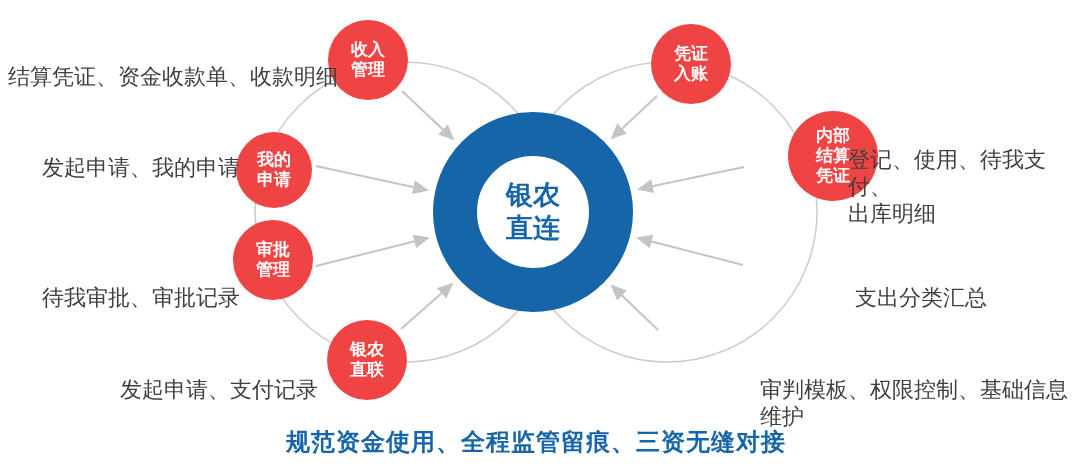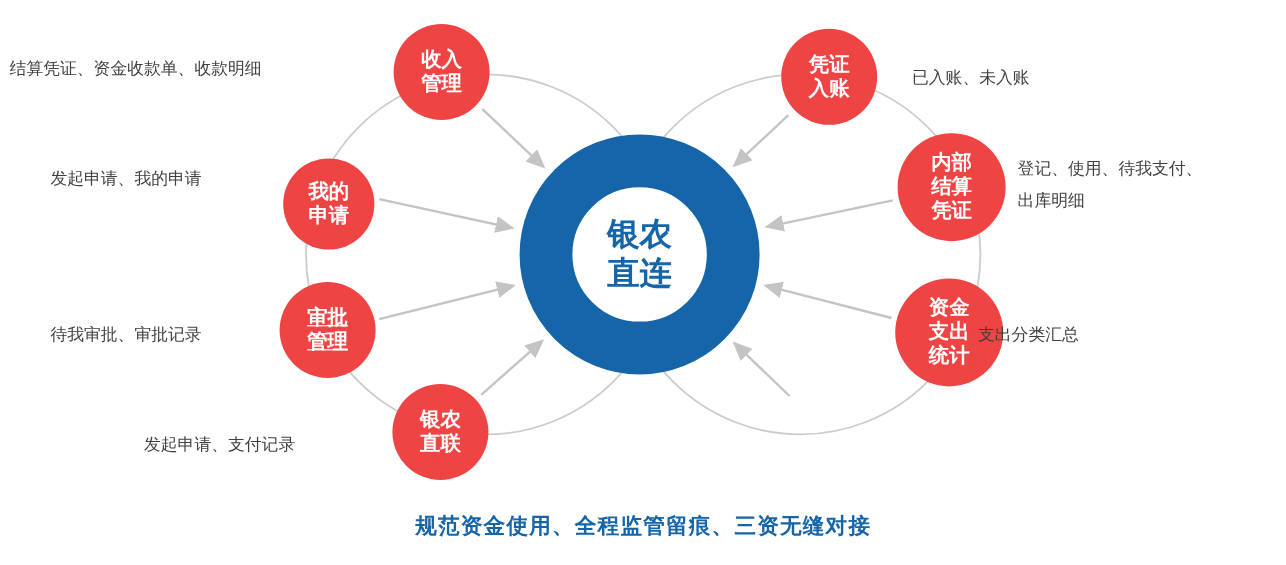--- a/index.html
+++ b/index.html
@@ -10,54 +10,54 @@
   svg.bg { position:absolute; left:0; top:0; z-index:0; }
 
   .node {
     position:absolute; z-index:2; border-radius:50%; background:#ef4444;
     color:#ffffff; font-weight:bold; font-size:17px; line-height:1.18;
     display:flex; align-items:center; justify-content:center; text-align:center;
     white-space:pre-line;
   }
   .n1 { left:328px; top:20px;  width:80px; height:80px; }
   .n2 { left:236px; top:132px; width:76px; height:76px; }
-  .n3 { left:233px; top:235px; width:80px; height:80px;text-decoration:underline; }
+  .n3 { left:233px; top:220px; width:80px; height:80px; }
   .n4 { left:327px; top:320px; width:80px; height:80px; }
   .n5 { left:651px; top:24px;  width:80px; height:80px; }
-  .n6 { left:748px; top:111px; width:90px; height:90px; }
+  .n6 { left:788px; top:111px; width:90px; height:90px; }
   .n7 { left:746px; top:232px; width:90px; height:90px; }
   .n8 { left:652px; top:321px; width:80px; height:80px; }
 
   .desc {
-    position:absolute; z-index:2; color:#3f3f3f; font-size:14px;
-    white-space:pre-line; line-height:27px;
+    position:absolute; z-index:2; color:#3f3f3f; font-size:22px;
+    white-space:pre-line; line-height:27px;margin-top:19px;
   }
   .d1 { left:8px;   top:44px; }
   .d2 { left:42px;  top:135px; }
   .d3 { left:42px;  top:265px; }
   .d4 { left:120px; top:357px; }
   .d5 { left:760px; top:51px; }
   .d6 { left:848px; top:127px; }
-  .d7 { left:815px; top:265px;text-align:right; }
+  .d7 { left:855px; top:265px;text-align:right; }
   .d8 { left:760px; top:357px; }
 
   .center-ring {
     position:absolute; z-index:1; left:433px; top:112px;
     width:200px; height:200px; box-sizing:border-box;
     border:44px solid #1565a8; border-radius:50%; background:#ffffff;
     display:flex; align-items:center; justify-content:center;
   }
   .center-text {
     font-size:27px; font-weight:bold; color:#1565a8; text-align:center;
     line-height:1.22; white-space:pre-line;
   }
 
   .footer {
     position:absolute; z-index:2; left:0; right:0; top:426px;
-    text-align:center; font-size:18px; font-weight:bold; color:#1565a8;
+    text-align:center; font-size:24px; font-weight:bold; color:#1565a8;
     letter-spacing:1px;
   }
 </style>
 </head>
 <body>
 
 <div class="canvas">
 
   <svg class="bg" width="1072" height="471" viewBox="0 0 1072 471">
     <defs>
@@ -92,29 +92,26 @@
   <div class="node n3">审批
 管理</div>
   <div class="node n4">银农
 直联</div>
 
   <div class="node n5">凭证
 入账</div>
   <div class="node n6">内部
 结算
 凭证</div>
-  <div class="node n7">资金
-支出
-统计</div>
 
   <div class="desc d1">结算凭证、资金收款单、收款明细</div>
   <div class="desc d2">发起申请、我的申请</div>
   <div class="desc d3">待我审批、审批记录</div>
   <div class="desc d4">发起申请、支付记录</div>
 
-  <div class="desc d5">已入账、未入账</div>
   <div class="desc d6">登记、使用、待我支付、
 出库明细</div>
   <div class="desc d7">支出分类汇总</div>
+  <div class="desc d8">审判模板、权限控制、基础信息维护</div>
 
   <div class="footer">规范资金使用、全程监管留痕、三资无缝对接</div>
 
 </div>
 
 </body></html>

